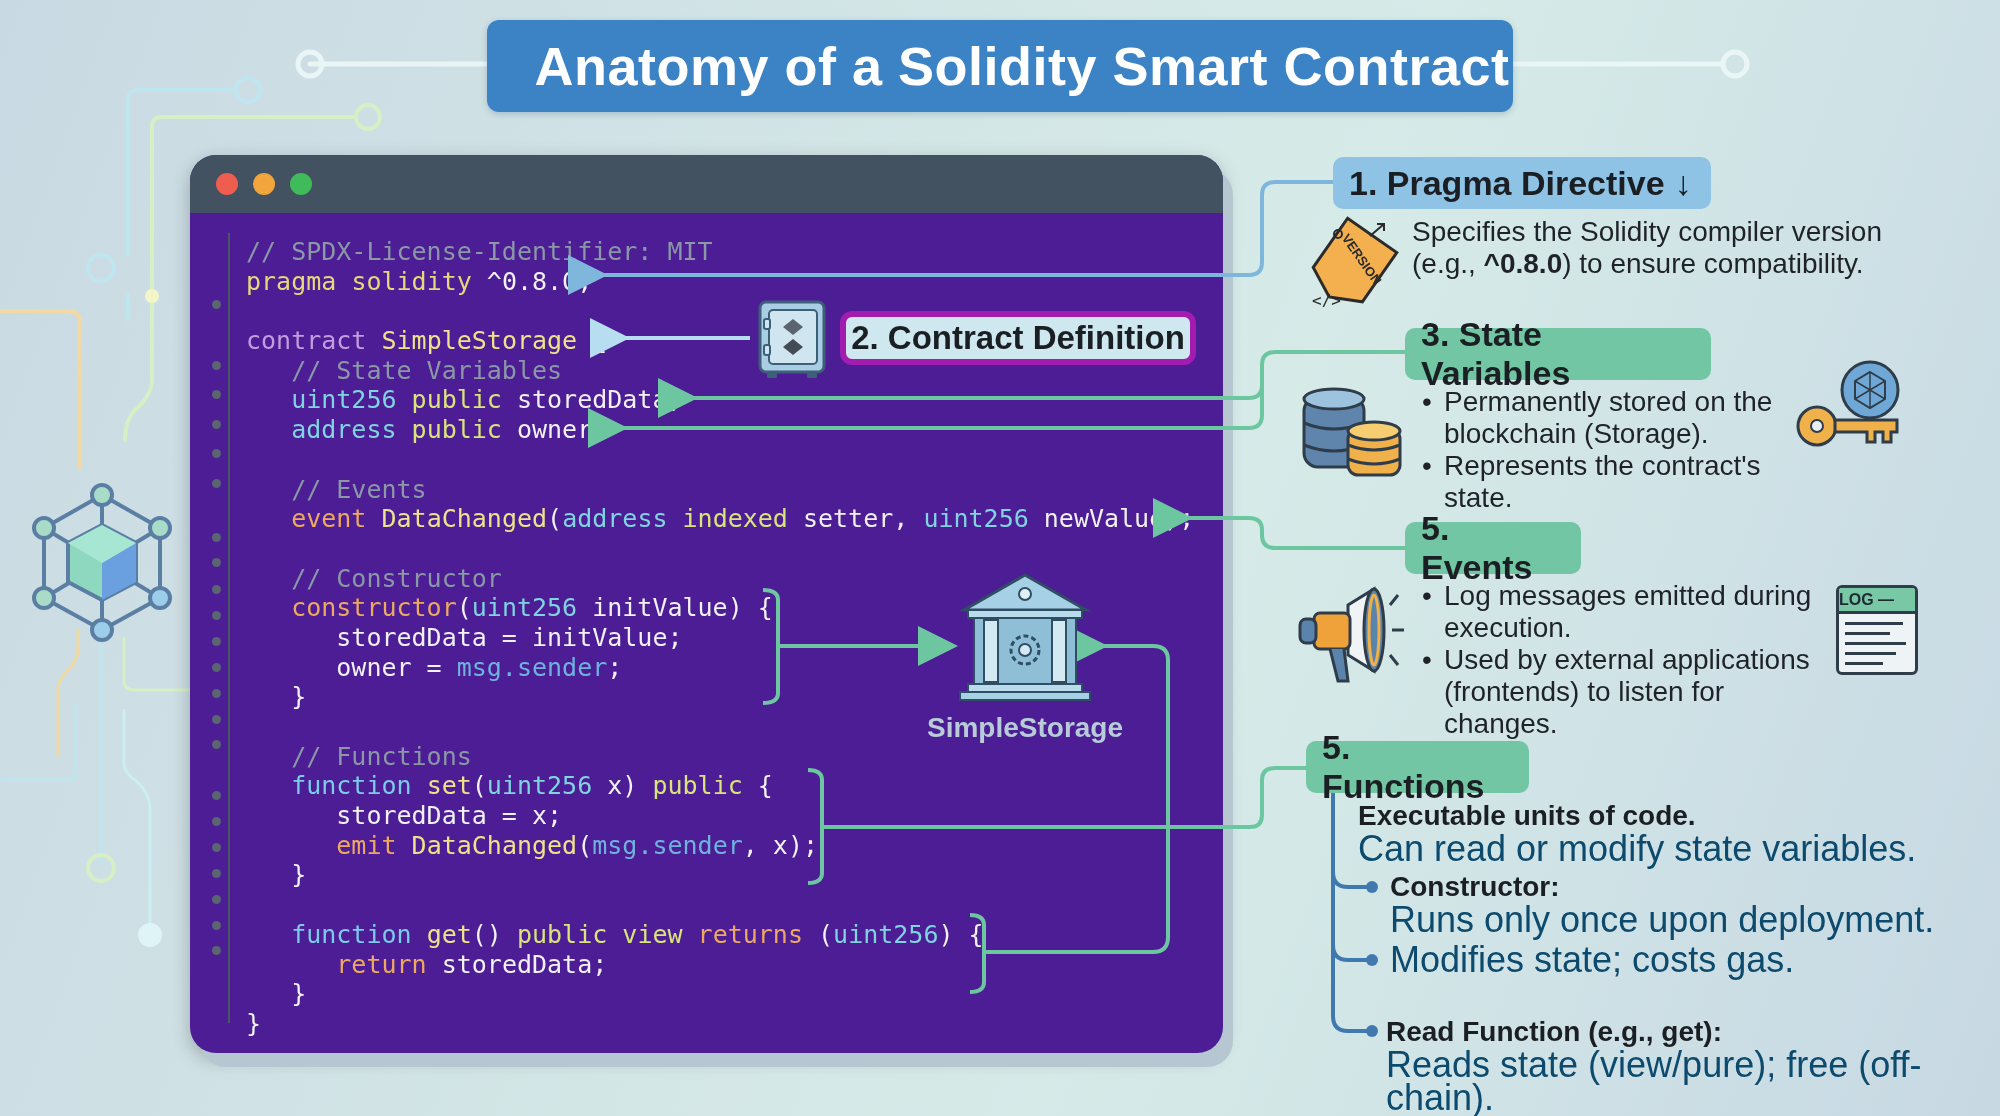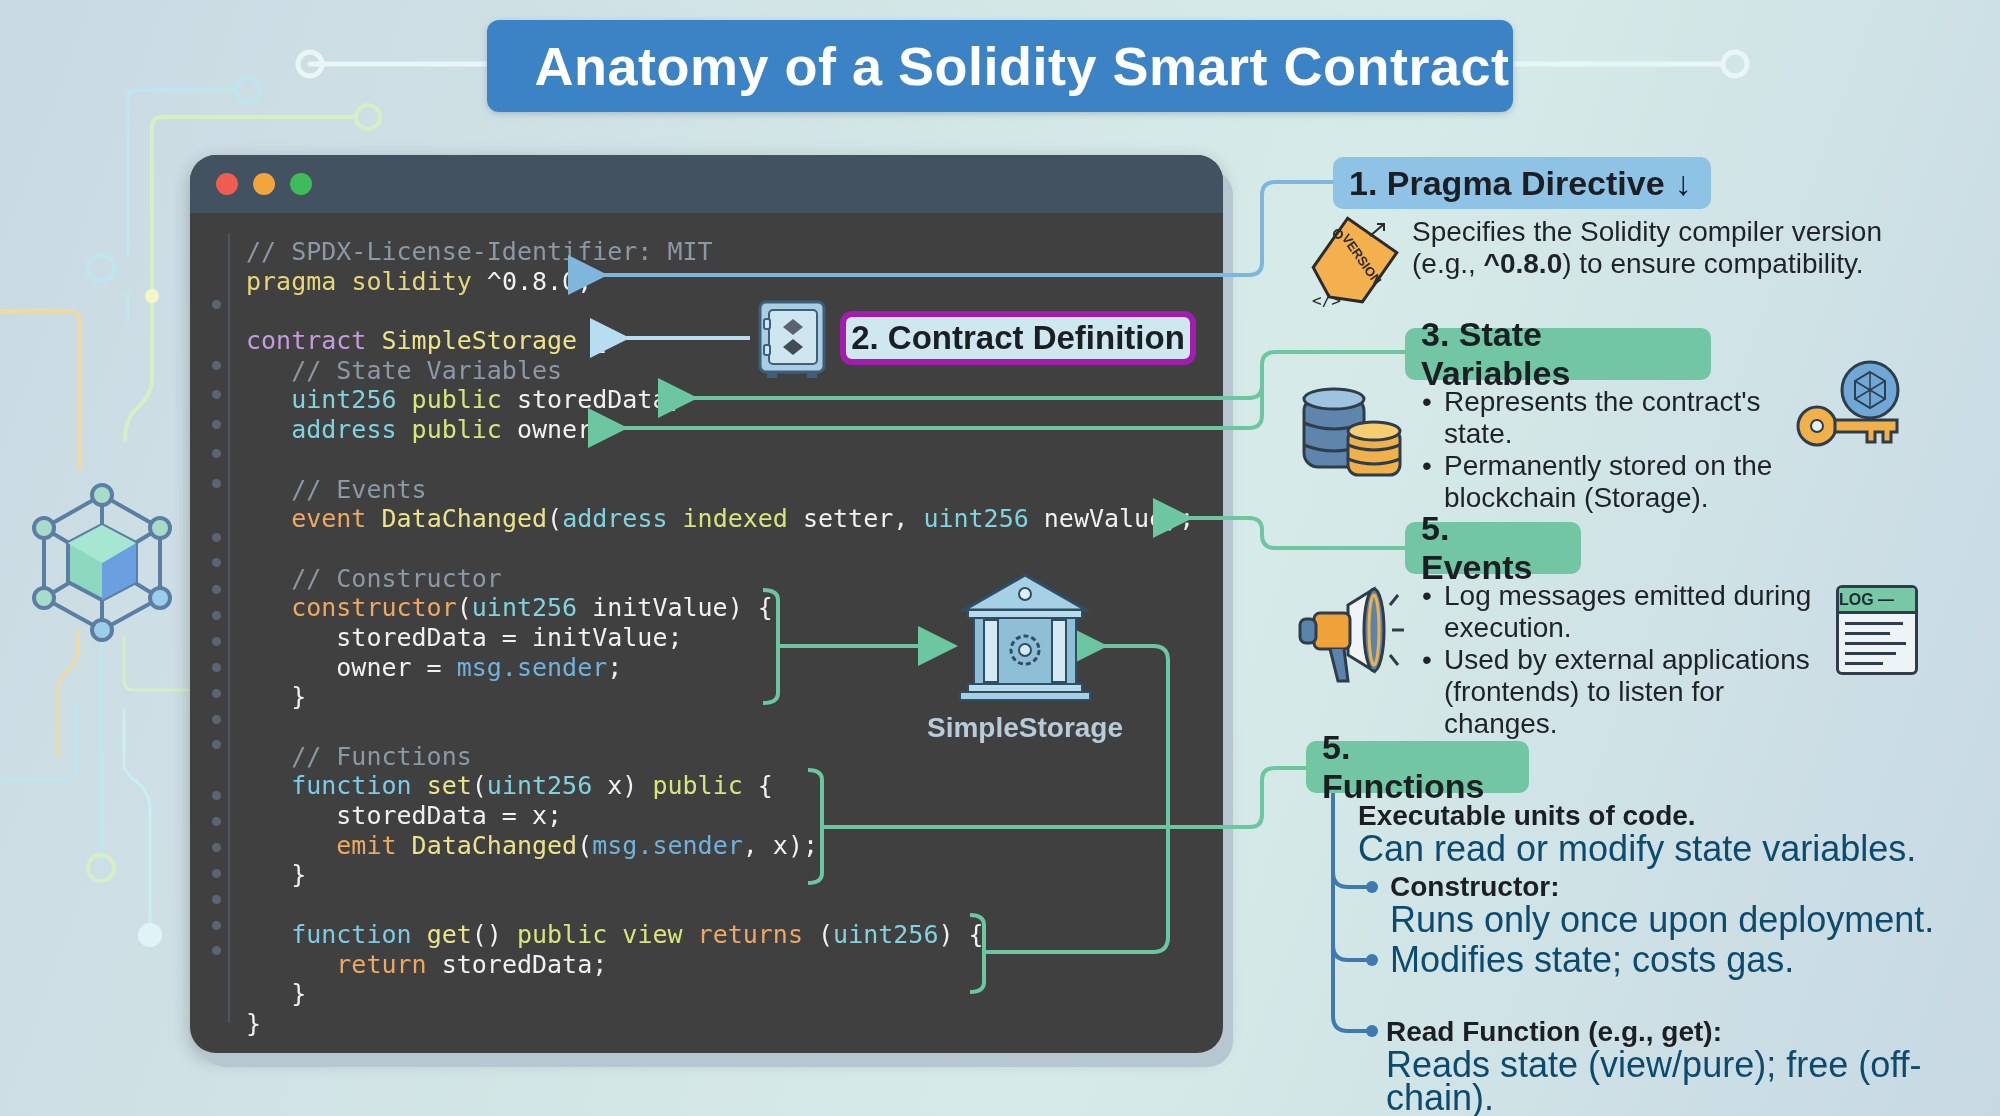--- a/index.html
+++ b/index.html
@@ -18,21 +18,21 @@
     left: 487px; top: 20px; width: 1026px; height: 92px;
     background: #3c83c5; border-radius: 12px;
     box-shadow: 0 2px 6px rgba(40,80,120,0.25);
     display: flex; align-items: center; justify-content: center; padding-left: 44px;
   }
   .title-text { color: #fff; font-weight: bold; font-size: 54px; letter-spacing: 0.5px; }
 
   
   .window {
     left: 190px; top: 155px; width: 1033px; height: 898px;
-    background: #404040; border-radius: 26px;
+    background: #4c1d95; border-radius: 26px;
     box-shadow: 10px 14px 0 #b7c7d2, 0 6px 18px rgba(0,0,0,0.25);
     overflow: hidden;
   }
   .titlebar { height: 58px; background: #425260; display: flex; align-items: center; padding-left: 26px; gap: 15px; }
   .dot { width: 22px; height: 22px; border-radius: 50%; }
   .code-area { position: absolute; left: 0; top: 58px; right: 0; bottom: 0; }
   .gutter-line { position: absolute; left: 38px; top: 20px; width: 2px; height: 790px; background: #4a5663; }
   .gutter-dot { position: absolute; left: 22px; width: 9px; height: 9px; border-radius: 50%; background: #5a6571; }
   .code {
     position: absolute; left: 56px; top: 24px;
@@ -249,22 +249,22 @@
   <g stroke="#2f3c4a" stroke-width="3">
     <rect x="4" y="12" width="60" height="70" rx="14" fill="#5f85ad"></rect>
     <ellipse cx="34" cy="14" rx="30" ry="10" fill="#9ec3df"></ellipse>
     <path d="M4 38 Q34 50 64 38 M4 60 Q34 72 64 60" fill="none"></path>
     <rect x="48" y="44" width="52" height="46" rx="10" fill="#f0b14a"></rect>
     <ellipse cx="74" cy="46" rx="26" ry="9" fill="#f7cd72"></ellipse>
     <path d="M48 60 Q74 70 100 60 M48 74 Q74 84 100 74" fill="none"></path>
   </g>
 </svg>
 <ul class="abs bullets" style="left:1422px;top:386px;width:370px;">
+  <li>Permanently stored on the blockchain (Storage).</li>
   <li>Represents the contract's state.</li>
-  <li>Permanently stored on the blockchain (Storage).</li>
 </ul>
 <svg class="abs" style="left:1795px;top:358px;width:110px;height:95px" viewBox="0 0 110 95">
   <circle cx="75" cy="32" r="28" fill="#6fa8d6" stroke="#2f3c4a" stroke-width="3"></circle>
   <path d="M75 14 L90 23 V41 L75 50 L60 41 V23 Z" fill="none" stroke="#2f3c4a" stroke-width="2"></path>
   <path d="M75 14 V50 M60 23 L90 41 M90 23 L60 41" stroke="#2f3c4a" stroke-width="1.5"></path>
   <circle cx="22" cy="68" r="19" fill="#f0b14a" stroke="#2f3c4a" stroke-width="3"></circle>
   <circle cx="22" cy="68" r="6" fill="#e6eef2" stroke="#2f3c4a" stroke-width="2"></circle>
   <path d="M40 62 H102 V74 H96 V84 H88 V74 H80 V84 H72 V74 H40 Z" fill="#f0b14a" stroke="#2f3c4a" stroke-width="3"></path>
 </svg>
 

